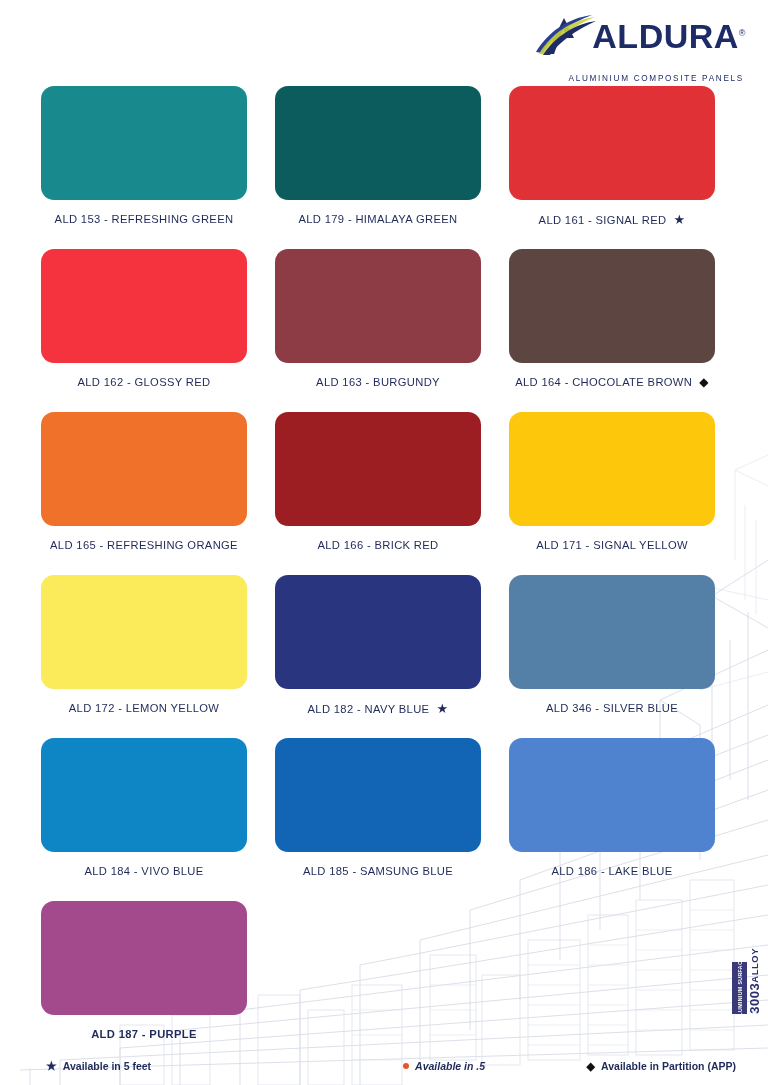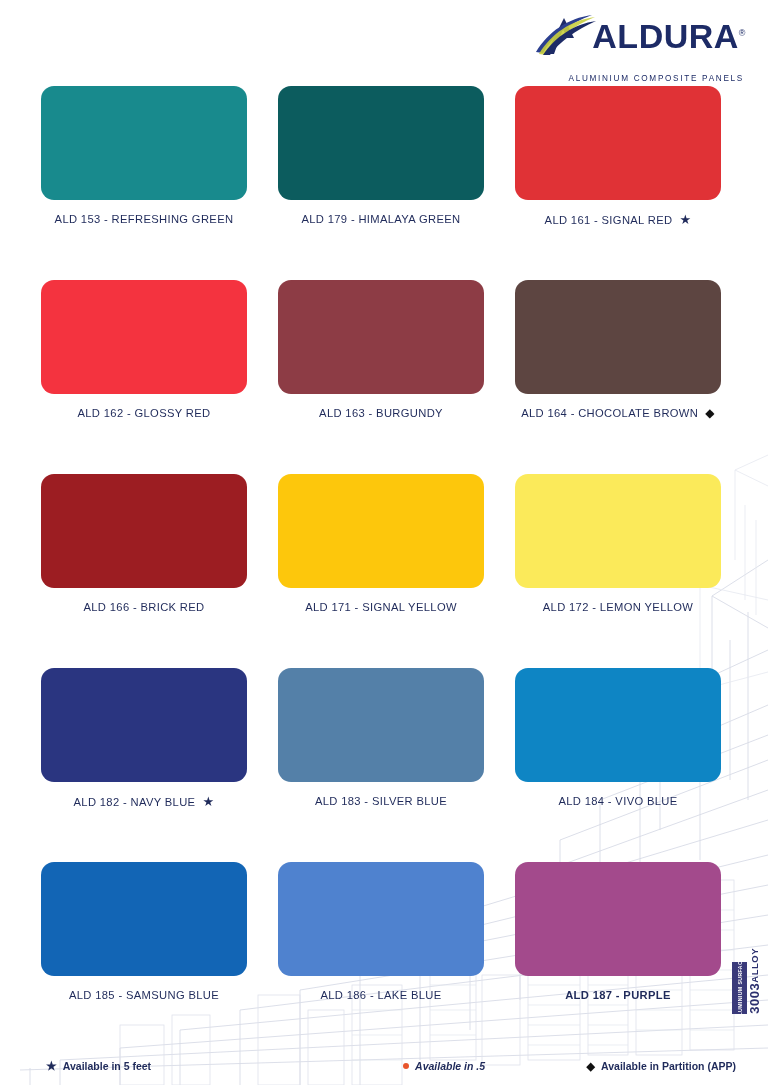--- a/index.html
+++ b/index.html
@@ -62,21 +62,20 @@
   
   .grid {
     position: absolute;
     top: 86px; left: 41px;
     width: 686px;
     z-index: 3;
     display: grid;
     grid-template-columns: repeat(3, 206px);
     column-gap: 28px;
     row-gap: 0px;
-    gap: 31px;
   }
   .cell { height: 163px; }
   .swatch {
     width: 206px; height: 114px;
     border-radius: 13px;
   }
   .caption {
     margin-top: 13px;
     text-align: center;
     font-size: 11.2px;
@@ -270,20 +269,26 @@
         </div>
       </div>
       <div class="cell">
         <div class="swatch" style="background: rgb(93, 69, 65);"></div>
         <div class="caption">
           <span>ALD 164 - CHOCOLATE BROWN</span>
           <span class="mark-diamond">◆</span>
         </div>
       </div>
       <div class="cell">
+        <div class="swatch" style="background: rgb(240, 114, 42);"></div>
+        <div class="caption">
+          <span>ALD 165 - REFRESHING ORANGE</span>
+        </div>
+      </div>
+      <div class="cell">
         <div class="swatch" style="background: rgb(156, 29, 34);"></div>
         <div class="caption">
           <span>ALD 166 - BRICK RED</span>
         </div>
       </div>
       <div class="cell">
         <div class="swatch" style="background: rgb(253, 199, 12);"></div>
         <div class="caption">
           <span>ALD 171 - SIGNAL YELLOW</span>
         </div>
@@ -297,21 +302,21 @@
       <div class="cell">
         <div class="swatch" style="background: rgb(42, 53, 128);"></div>
         <div class="caption">
           <span>ALD 182 - NAVY BLUE</span>
           <span class="mark-star">★</span>
         </div>
       </div>
       <div class="cell">
         <div class="swatch" style="background: rgb(84, 128, 168);"></div>
         <div class="caption">
-          <span>ALD 183 - SILVER BLUE</span>
+          <span>ALD 346 - SILVER BLUE</span>
         </div>
       </div>
       <div class="cell">
         <div class="swatch" style="background: rgb(14, 133, 196);"></div>
         <div class="caption">
           <span>ALD 184 - VIVO BLUE</span>
         </div>
       </div>
       <div class="cell">
         <div class="swatch" style="background: rgb(18, 101, 181);"></div>

